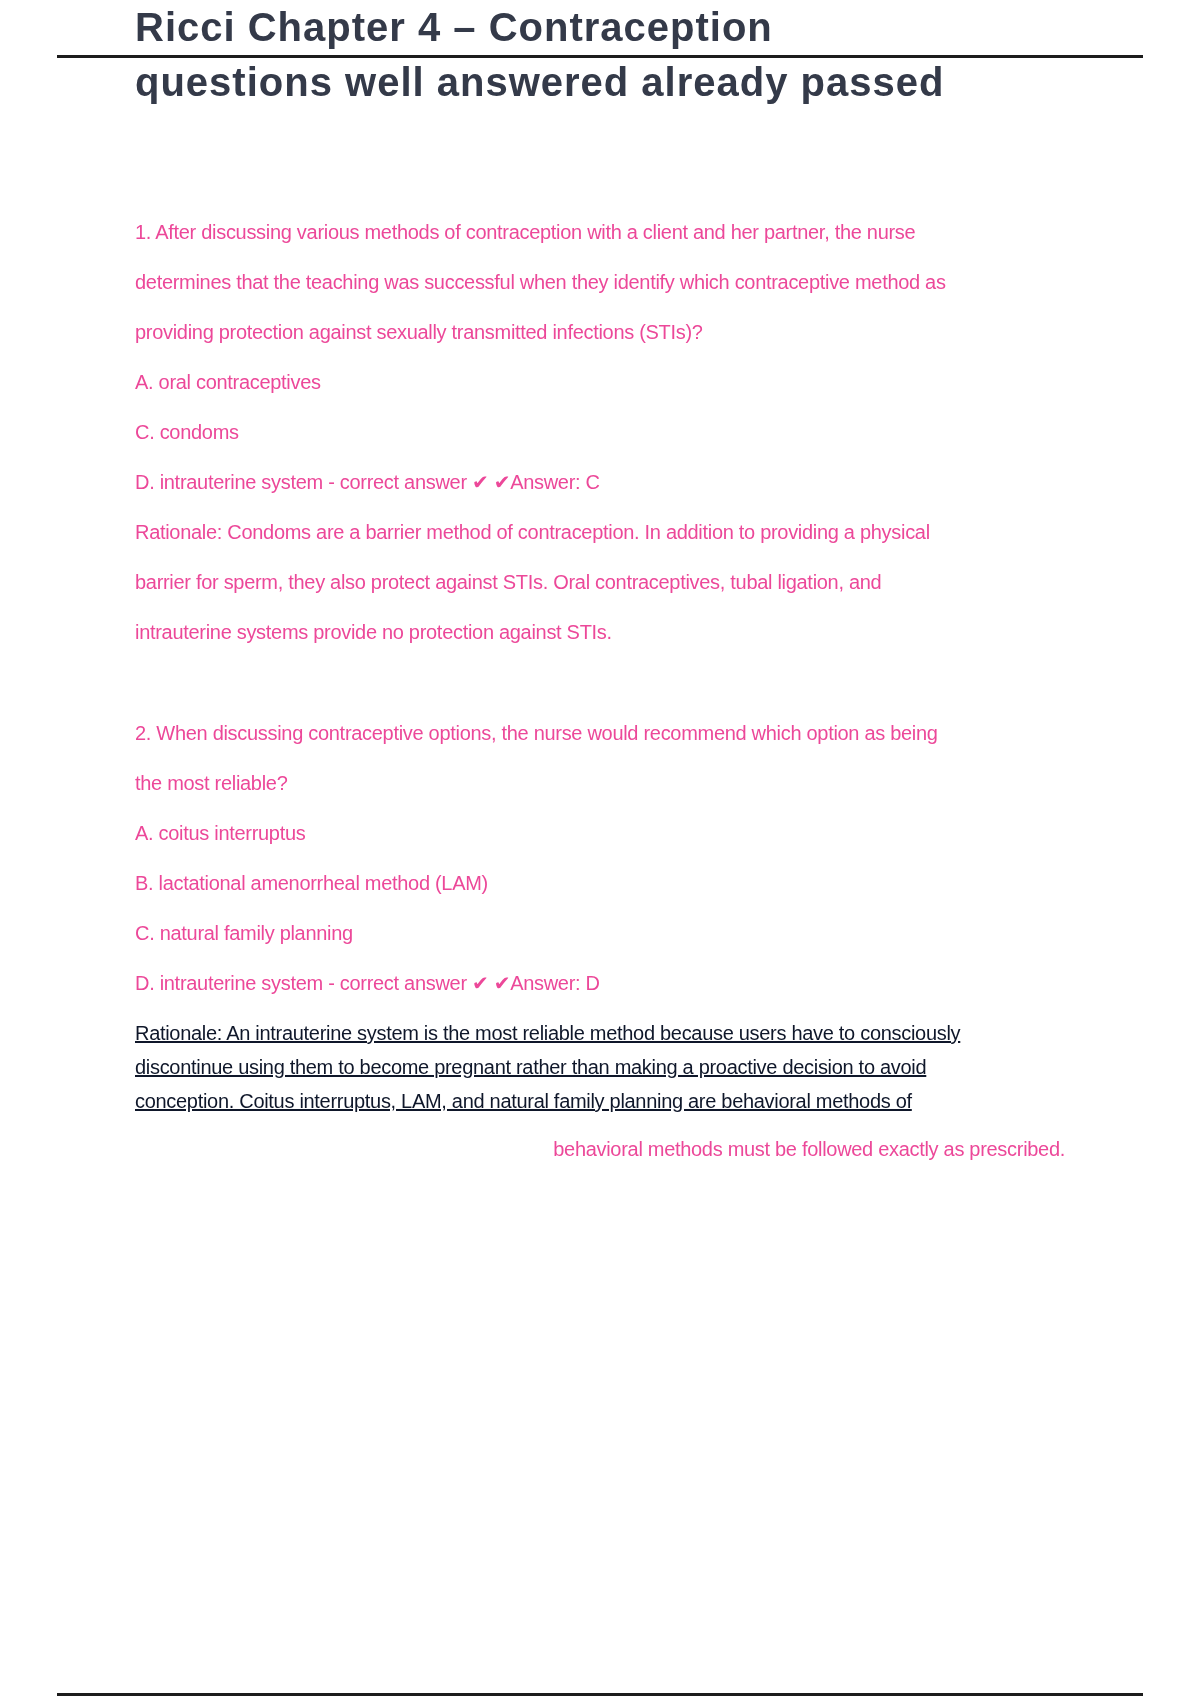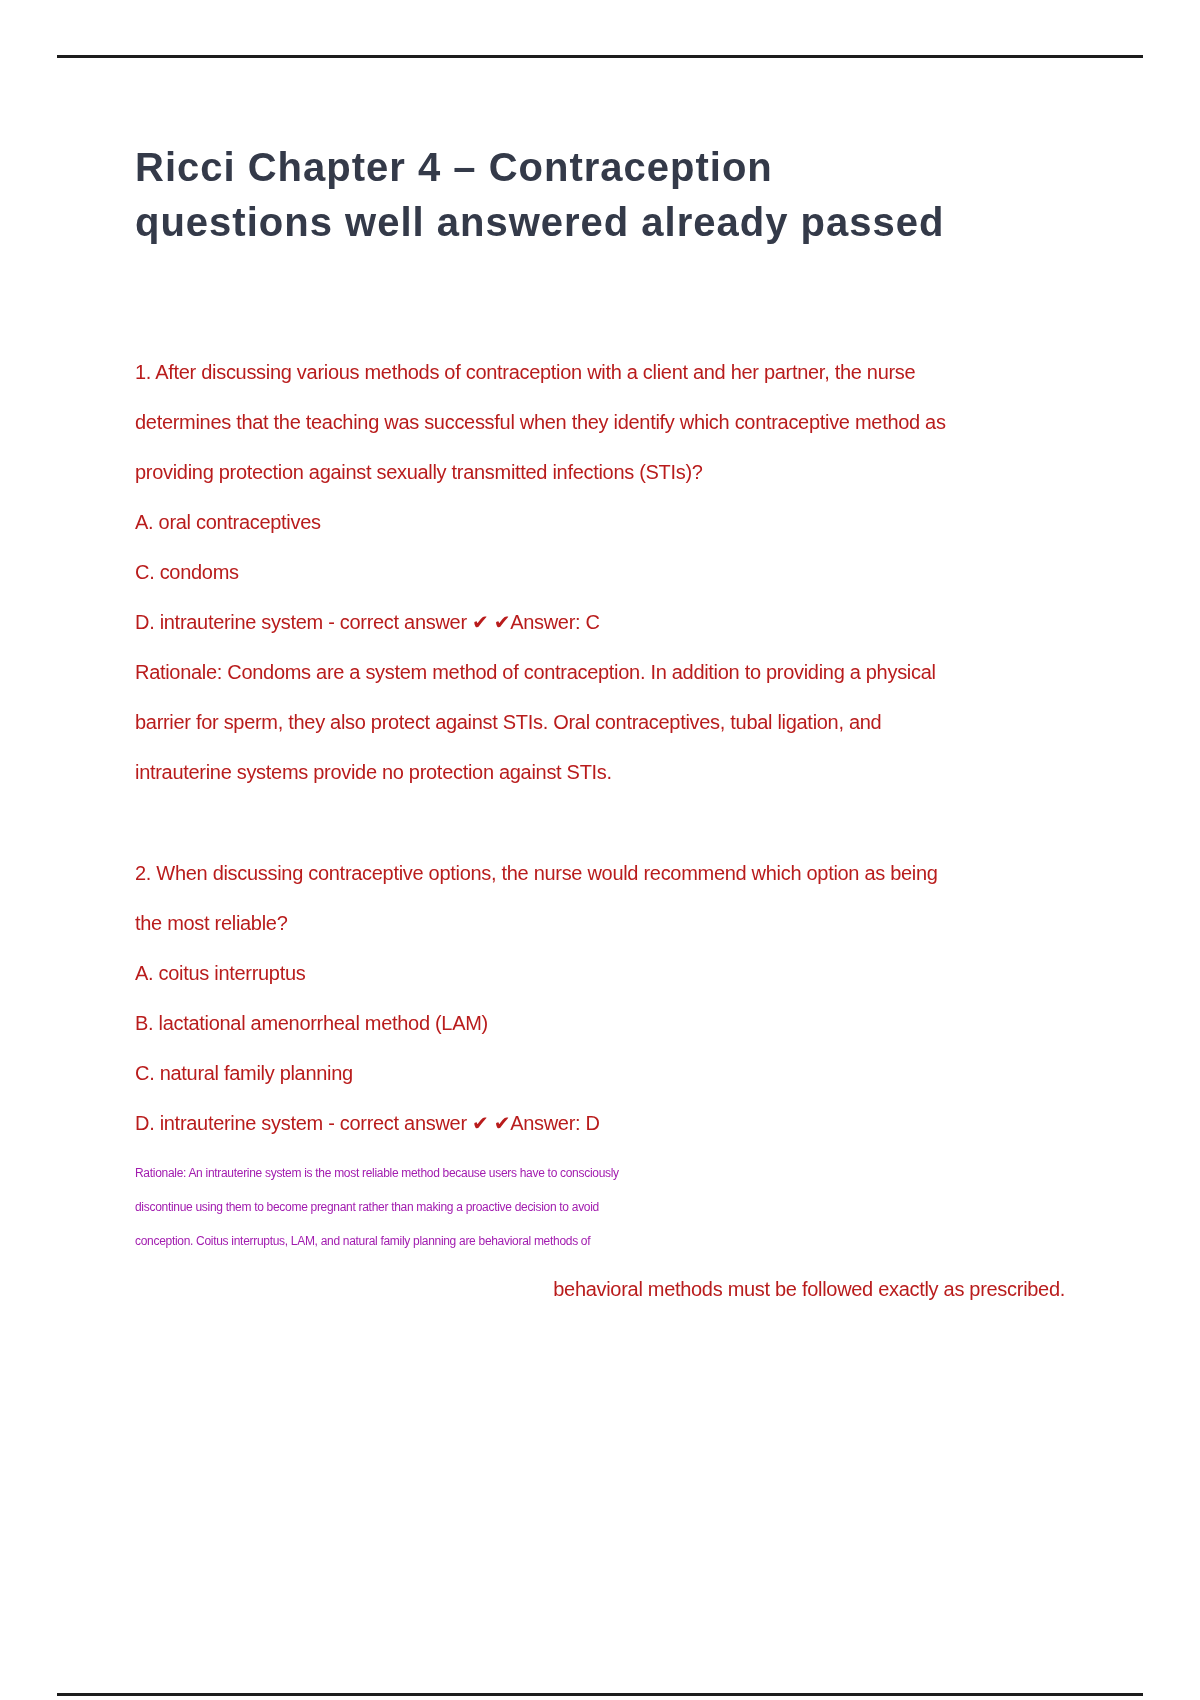--- a/index.html
+++ b/index.html
@@ -25,44 +25,44 @@
   .rule-bottom { top: 1693px; }
 
   .content {
     position: absolute;
     left: 135px;
     top: 0;
     width: 930px;
   }
 
   .doc-title {
-    margin-top: 140px;
     font-size: 40px;
     font-weight: bold;
     line-height: 55px;
     letter-spacing: 1px;
     color: #343a49;
     white-space: nowrap;
   }
 
   .line {
     height: 50px;
     line-height: 50px;
     font-size: 20px;
     letter-spacing: -0.3px;
-    color: #b91c1c;
+    color: #ec4899;
     white-space: nowrap;
   }
   .tight-line {
     height: 34px;
     line-height: 34px;
-    font-size: 12px;
+    font-size: 20px;
     letter-spacing: -0.3px;
-    color: #a21caf;
+    color: #0f172a;
     white-space: nowrap;
+    text-decoration: underline;
   }
 
   .q1-block { margin-top: 97px; }
   .q2-block { margin-top: 51px; }
   .q2-rationale { margin-top: 8px; }
   .q2-rationale-final { margin-top: 6px; text-align: right; }
 </style>
 </head>
 <body>
 
@@ -75,21 +75,21 @@
     <div>questions well answered already passed</div>
   </div>
 
   <div class="q1-block">
     <div class="line">1. After discussing various methods of contraception with a client and her partner, the nurse</div>
     <div class="line">determines that the teaching was successful when they identify which contraceptive method as</div>
     <div class="line">providing protection against sexually transmitted infections (STIs)?</div>
     <div class="line">A. oral contraceptives</div>
     <div class="line">C. condoms</div>
     <div class="line">D. intrauterine system - correct answer ✔ ✔Answer: C</div>
-    <div class="line">Rationale: Condoms are a system method of contraception. In addition to providing a physical</div>
+    <div class="line">Rationale: Condoms are a barrier method of contraception. In addition to providing a physical</div>
     <div class="line">barrier for sperm, they also protect against STIs. Oral contraceptives, tubal ligation, and</div>
     <div class="line">intrauterine systems provide no protection against STIs.</div>
   </div>
 
   <div class="q2-block">
     <div class="line">2. When discussing contraceptive options, the nurse would recommend which option as being</div>
     <div class="line">the most reliable?</div>
     <div class="line">A. coitus interruptus</div>
     <div class="line">B. lactational amenorrheal method (LAM)</div>
     <div class="line">C. natural family planning</div>

